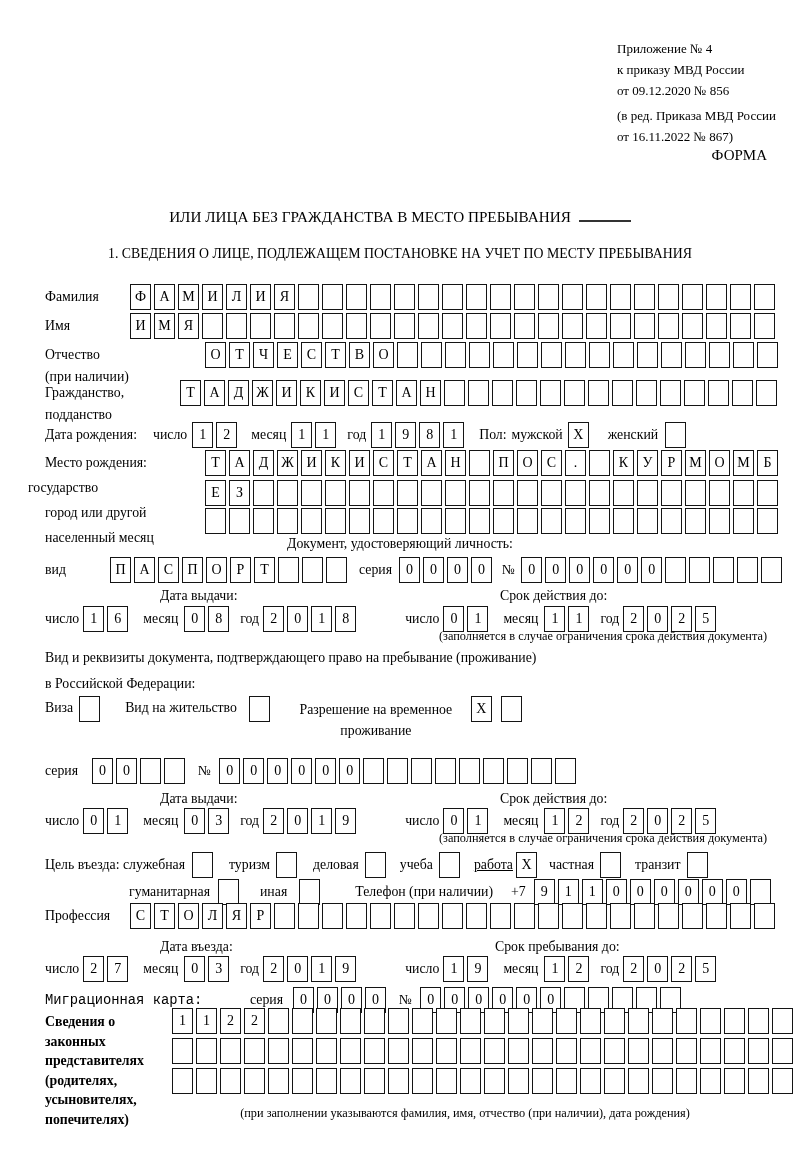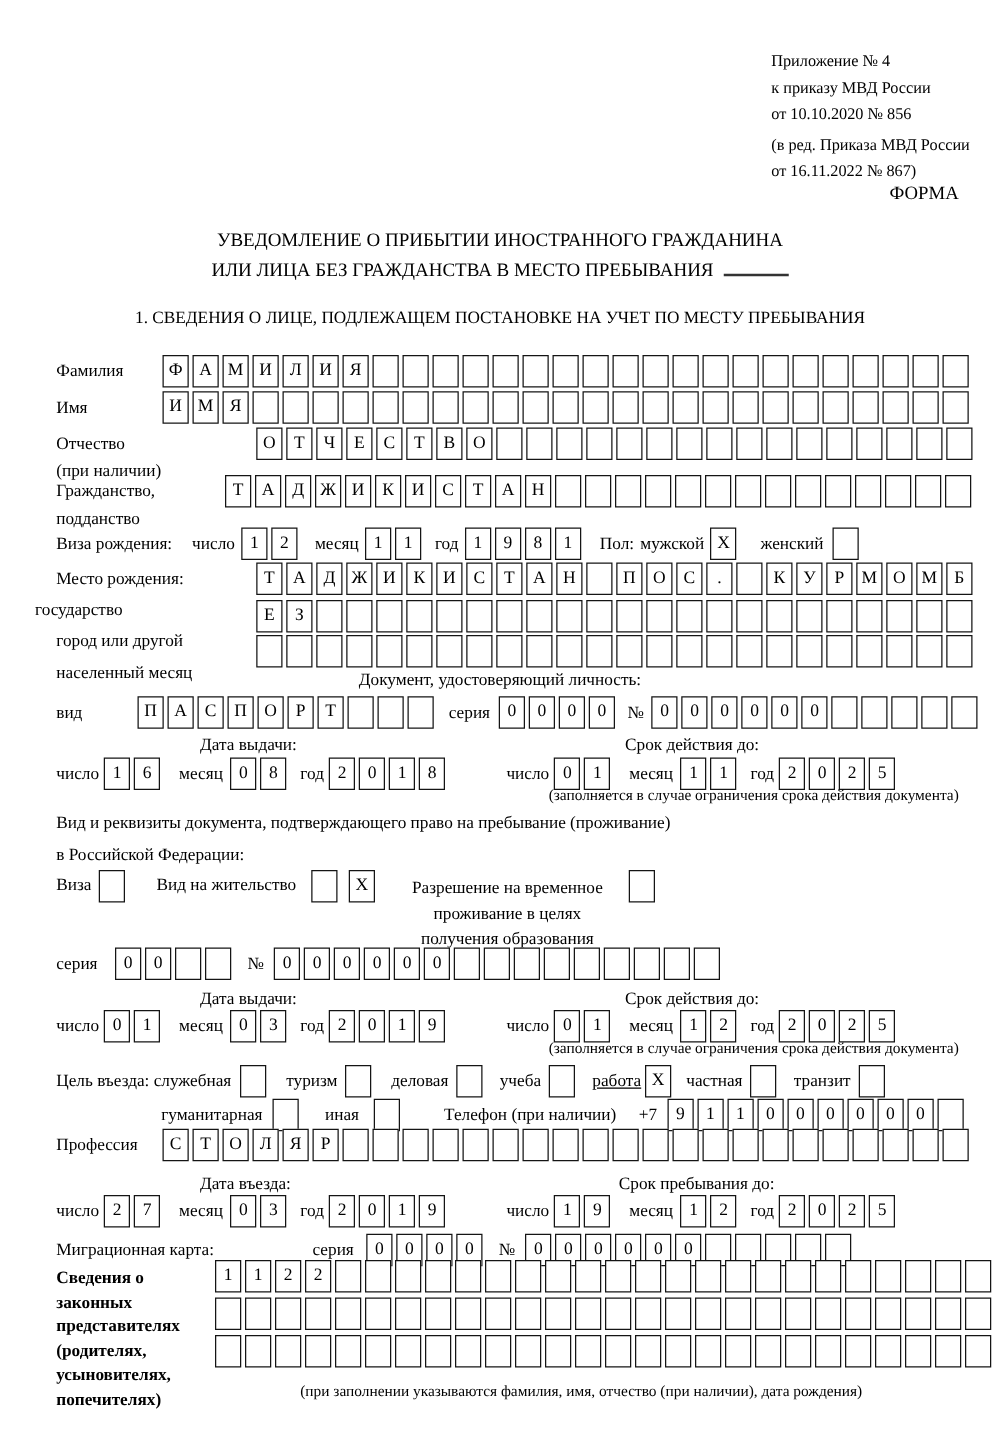--- a/index.html
+++ b/index.html
@@ -22,27 +22,26 @@
   .hdr-lines{line-height:21px;font-size:13px;}
 </style>
 </head>
 <body>
 
 <div class="page">
 
   <div class="abs hdr-lines" style="left:617px;top:38px;">
     <div>Приложение № 4</div>
     <div>к приказу МВД России</div>
-    <div>от 10.10.2020 № 856</div>
+    <div>от 09.12.2020 № 856</div>
     <div style="margin-top:4px;">(в ред. Приказа МВД России</div>
     <div>от 16.11.2022 № 867)</div>
   </div>
   <div class="abs bold" style="right:33px;top:147px;font-size:15px;">ФОРМА</div>
 
-  <div class="abs ctr bold" style="left:0;width:800px;top:184px;font-size:15.2px;">УВЕДОМЛЕНИЕ О ПРИБЫТИИ ИНОСТРАННОГО ГРАЖДАНИНА</div>
   <div class="abs ctr bold" style="left:0;width:800px;top:208px;font-size:15.2px;">
     <span>ИЛИ ЛИЦА БЕЗ ГРАЖДАНСТВА В МЕСТО ПРЕБЫВАНИЯ</span><span class="blank-line"></span>
   </div>
 
   <div class="abs ctr bold" style="left:35px;width:730px;top:246px;">1. СВЕДЕНИЯ О ЛИЦЕ, ПОДЛЕЖАЩЕМ ПОСТАНОВКЕ НА УЧЕТ ПО МЕСТУ ПРЕБЫВАНИЯ</div>
 
   <span class="abs lbl" style="left:45px;top:289px;">Фамилия</span>
   <div class="abs row" style="left:130px;top:284px;">
       <span class="box">Ф</span>
       <span class="box">А</span>
@@ -157,21 +156,21 @@
       <span class="box"></span>
       <span class="box"></span>
       <span class="box"></span>
       <span class="box"></span>
       <span class="box"></span>
       <span class="box"></span>
       <span class="box"></span>
     </div>
 
   <div class="abs row" style="left:45px;top:422px;">
-    <span class="lbl">Виза рождения:</span>
+    <span class="lbl">Дата рождения:</span>
     <span class="lbl" style="margin-left:16px;margin-right:5px;">число</span>
     <span class="boxes">
         <span class="box">1</span>
         <span class="box">2</span>
       </span>
     <span class="lbl" style="margin-left:11px;margin-right:5px;">месяц</span>
     <span class="boxes">
         <span class="box">1</span>
         <span class="box">1</span>
       </span>
@@ -359,24 +358,24 @@
 
   <div class="abs row" style="left:45px;top:696px;align-items:flex-start;">
     <span class="lbl" style="margin-top:4px;">Виза</span>
     <span class="boxes" style="margin-left:6px;">
         <span class="box"></span>
       </span>
     <span class="lbl" style="margin-left:22px;margin-top:4px;">Вид на жительство</span>
     <span class="boxes" style="margin-left:12px;">
         <span class="box"></span>
       </span>
+    <div class="wrapblk" style="margin-left:14px;width:178px;margin-top:4px;">Разрешение на временное проживание</div>
     <span class="boxes" style="margin-left:6px;">
         <span class="box">X</span>
       </span>
-    <div class="wrapblk" style="margin-left:12px;width:182px;margin-top:4px;">Разрешение на временное проживание в целях получения образования</div>
     <span class="boxes" style="margin-left:6px;">
         <span class="box"></span>
       </span>
   </div>
 
   <div class="abs row" style="left:45px;top:758px;">
     <span class="lbl" style="margin-right:14px;">серия</span>
     <span class="boxes">
         <span class="box">0</span>
         <span class="box">0</span>
@@ -563,21 +562,21 @@
     <span class="lbl" style="margin-left:8px;margin-right:4px;">год</span>
     <span class="boxes">
         <span class="box">2</span>
         <span class="box">0</span>
         <span class="box">2</span>
         <span class="box">5</span>
       </span>
   </div>
 
   <div class="abs row" style="left:45px;top:987px;">
-    <span class="lbl" style="width:205px;">Миграционная карта:</span>
+    <span class="lbl" style="width:205px;font-family:Liberation Mono, monospace;">Миграционная карта:</span>
     <span class="lbl" style="margin-right:10px;">серия</span>
     <span class="boxes">
         <span class="box">0</span>
         <span class="box">0</span>
         <span class="box">0</span>
         <span class="box">0</span>
       </span>
     <span class="lbl" style="margin-left:10px;margin-right:8px;">№</span>
     <span class="boxes">
         <span class="box">0</span>

